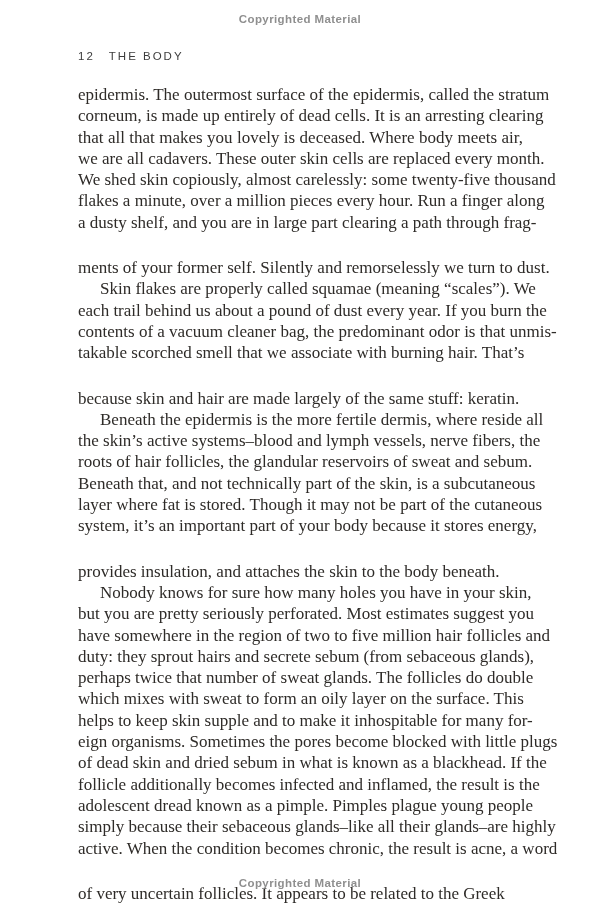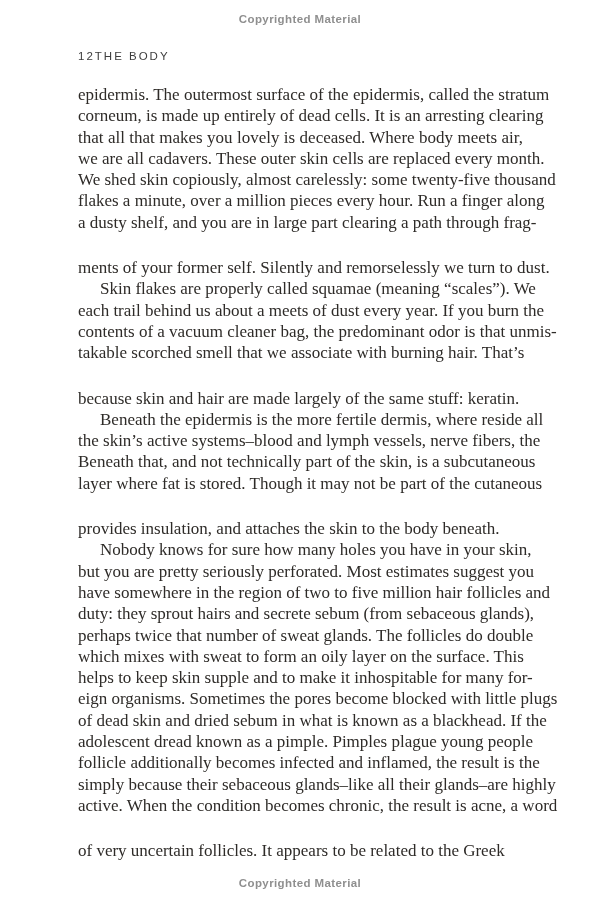--- a/index.html
+++ b/index.html
@@ -26,21 +26,21 @@
   .banner.bottom { top: 877px; }
   .running-header {
     position: absolute;
     left: 78px;
     top: 50px;
     font-family: "Liberation Sans", sans-serif;
     font-size: 11.5px;
     letter-spacing: 2px;
     color: var(--header-color, #3d3d3d);
   }
-  .running-header .pagenum { margin-right: 0; }
+  .running-header .pagenum { margin-right: 14px; }
   .body-text {
     position: absolute;
     left: 78px;
     top: 84px;
     width: 445px;
     font-family: "Liberation Serif", serif;
     font-size: 17px;
     color: var(--text-color, #2e2b28);
   }
   .line {
@@ -66,39 +66,41 @@
   <div class="body-text">
       <div class="line">epidermis. The outermost surface of the epidermis, called the stratum</div>
       <div class="line">corneum, is made up entirely of dead cells. It is an arresting clearing</div>
       <div class="line">that all that makes you lovely is deceased. Where body meets air,</div>
       <div class="line">we are all cadavers. These outer skin cells are replaced every month.</div>
       <div class="line">We shed skin copiously, almost carelessly: some twenty-five thousand</div>
       <div class="line">flakes a minute, over a million pieces every hour. Run a finger along</div>
       <div class="line">a dusty shelf, and you are in large part clearing a path through frag-</div>
       <div class="line last">ments of your former self. Silently and remorselessly we turn to dust.</div>
       <div class="line indent">Skin flakes are properly called squamae (meaning “scales”). We</div>
-      <div class="line">each trail behind us about a meets of dust every year. If you burn the</div>
+      <div class="line">each trail behind us about a pound of dust every year. If you burn the</div>
       <div class="line">contents of a vacuum cleaner bag, the predominant odor is that unmis-</div>
       <div class="line">takable scorched smell that we associate with burning hair. That’s</div>
       <div class="line last">because skin and hair are made largely of the same stuff: keratin.</div>
       <div class="line indent">Beneath the epidermis is the more fertile dermis, where reside all</div>
       <div class="line">the skin’s active systems–blood and lymph vessels, nerve fibers, the</div>
+      <div class="line">roots of hair follicles, the glandular reservoirs of sweat and sebum.</div>
       <div class="line">Beneath that, and not technically part of the skin, is a subcutaneous</div>
       <div class="line">layer where fat is stored. Though it may not be part of the cutaneous</div>
+      <div class="line">system, it’s an important part of your body because it stores energy,</div>
       <div class="line last">provides insulation, and attaches the skin to the body beneath.</div>
       <div class="line indent">Nobody knows for sure how many holes you have in your skin,</div>
       <div class="line">but you are pretty seriously perforated. Most estimates suggest you</div>
       <div class="line">have somewhere in the region of two to five million hair follicles and</div>
       <div class="line">duty: they sprout hairs and secrete sebum (from sebaceous glands),</div>
       <div class="line">perhaps twice that number of sweat glands. The follicles do double</div>
       <div class="line">which mixes with sweat to form an oily layer on the surface. This</div>
       <div class="line">helps to keep skin supple and to make it inhospitable for many for-</div>
       <div class="line">eign organisms. Sometimes the pores become blocked with little plugs</div>
       <div class="line">of dead skin and dried sebum in what is known as a blackhead. If the</div>
+      <div class="line">follicle additionally becomes infected and inflamed, the result is the</div>
       <div class="line">adolescent dread known as a pimple. Pimples plague young people</div>
-      <div class="line">follicle additionally becomes infected and inflamed, the result is the</div>
       <div class="line">simply because their sebaceous glands–like all their glands–are highly</div>
       <div class="line">active. When the condition becomes chronic, the result is acne, a word</div>
       <div class="line last">of very uncertain follicles. It appears to be related to the Greek</div>
     </div>
 
   <div class="banner bottom">Copyrighted Material</div>
 </div>
 
 </body></html>

